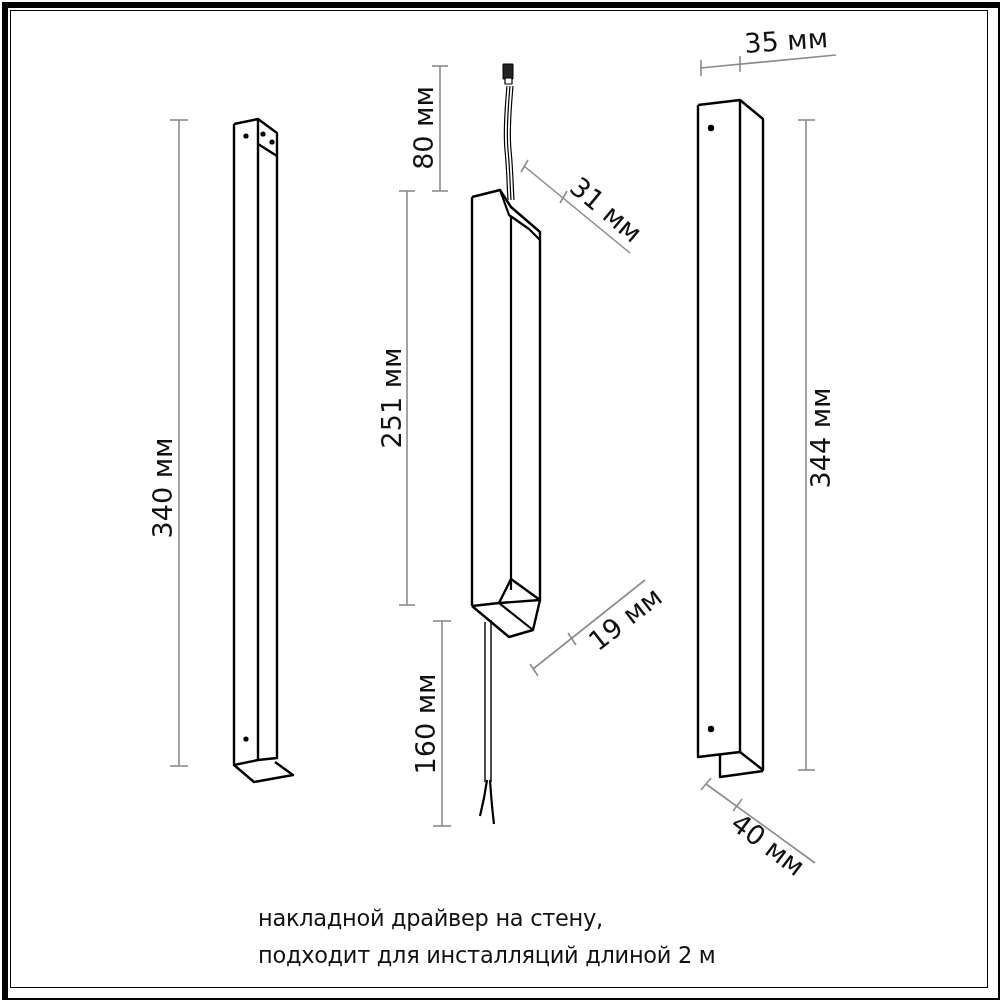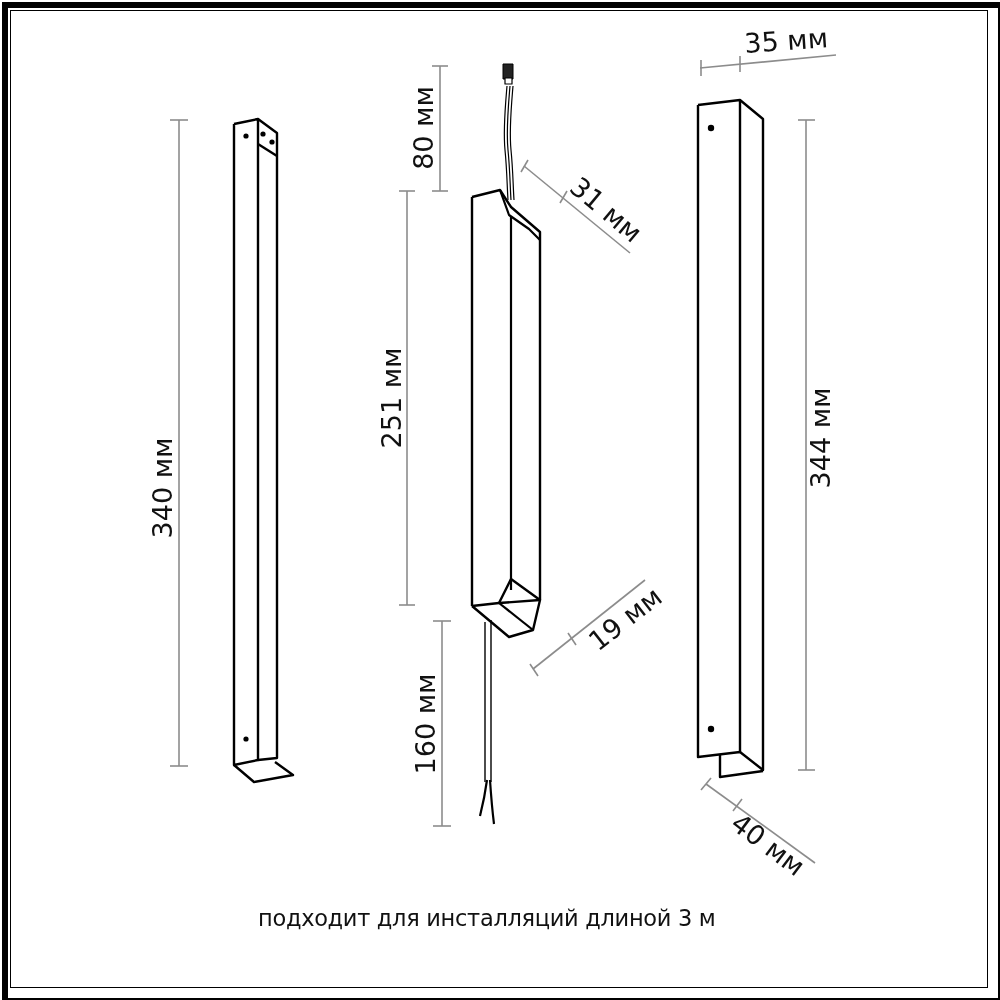--- a/index.html
+++ b/index.html
@@ -126,15 +126,16 @@
 
     <g stroke="#8c8c8c" stroke-width="1.6">
       <line x1="706" y1="784" x2="815" y2="863"></line>
       <line x1="701" y1="790" x2="711" y2="778"></line>
       <line x1="733" y1="811" x2="742" y2="799"></line>
     </g>
     <text class="dim-text" transform="translate(729,827) rotate(37)">40 мм</text>
   </svg>
 
   <div class="caption">
-    <div>подходит для инсталляций длиной 3 м</div>
+    <div>накладной драйвер на стену,</div>
+    <div>подходит для инсталляций длиной 2 м</div>
   </div>
 </div>
 
 </body></html>

